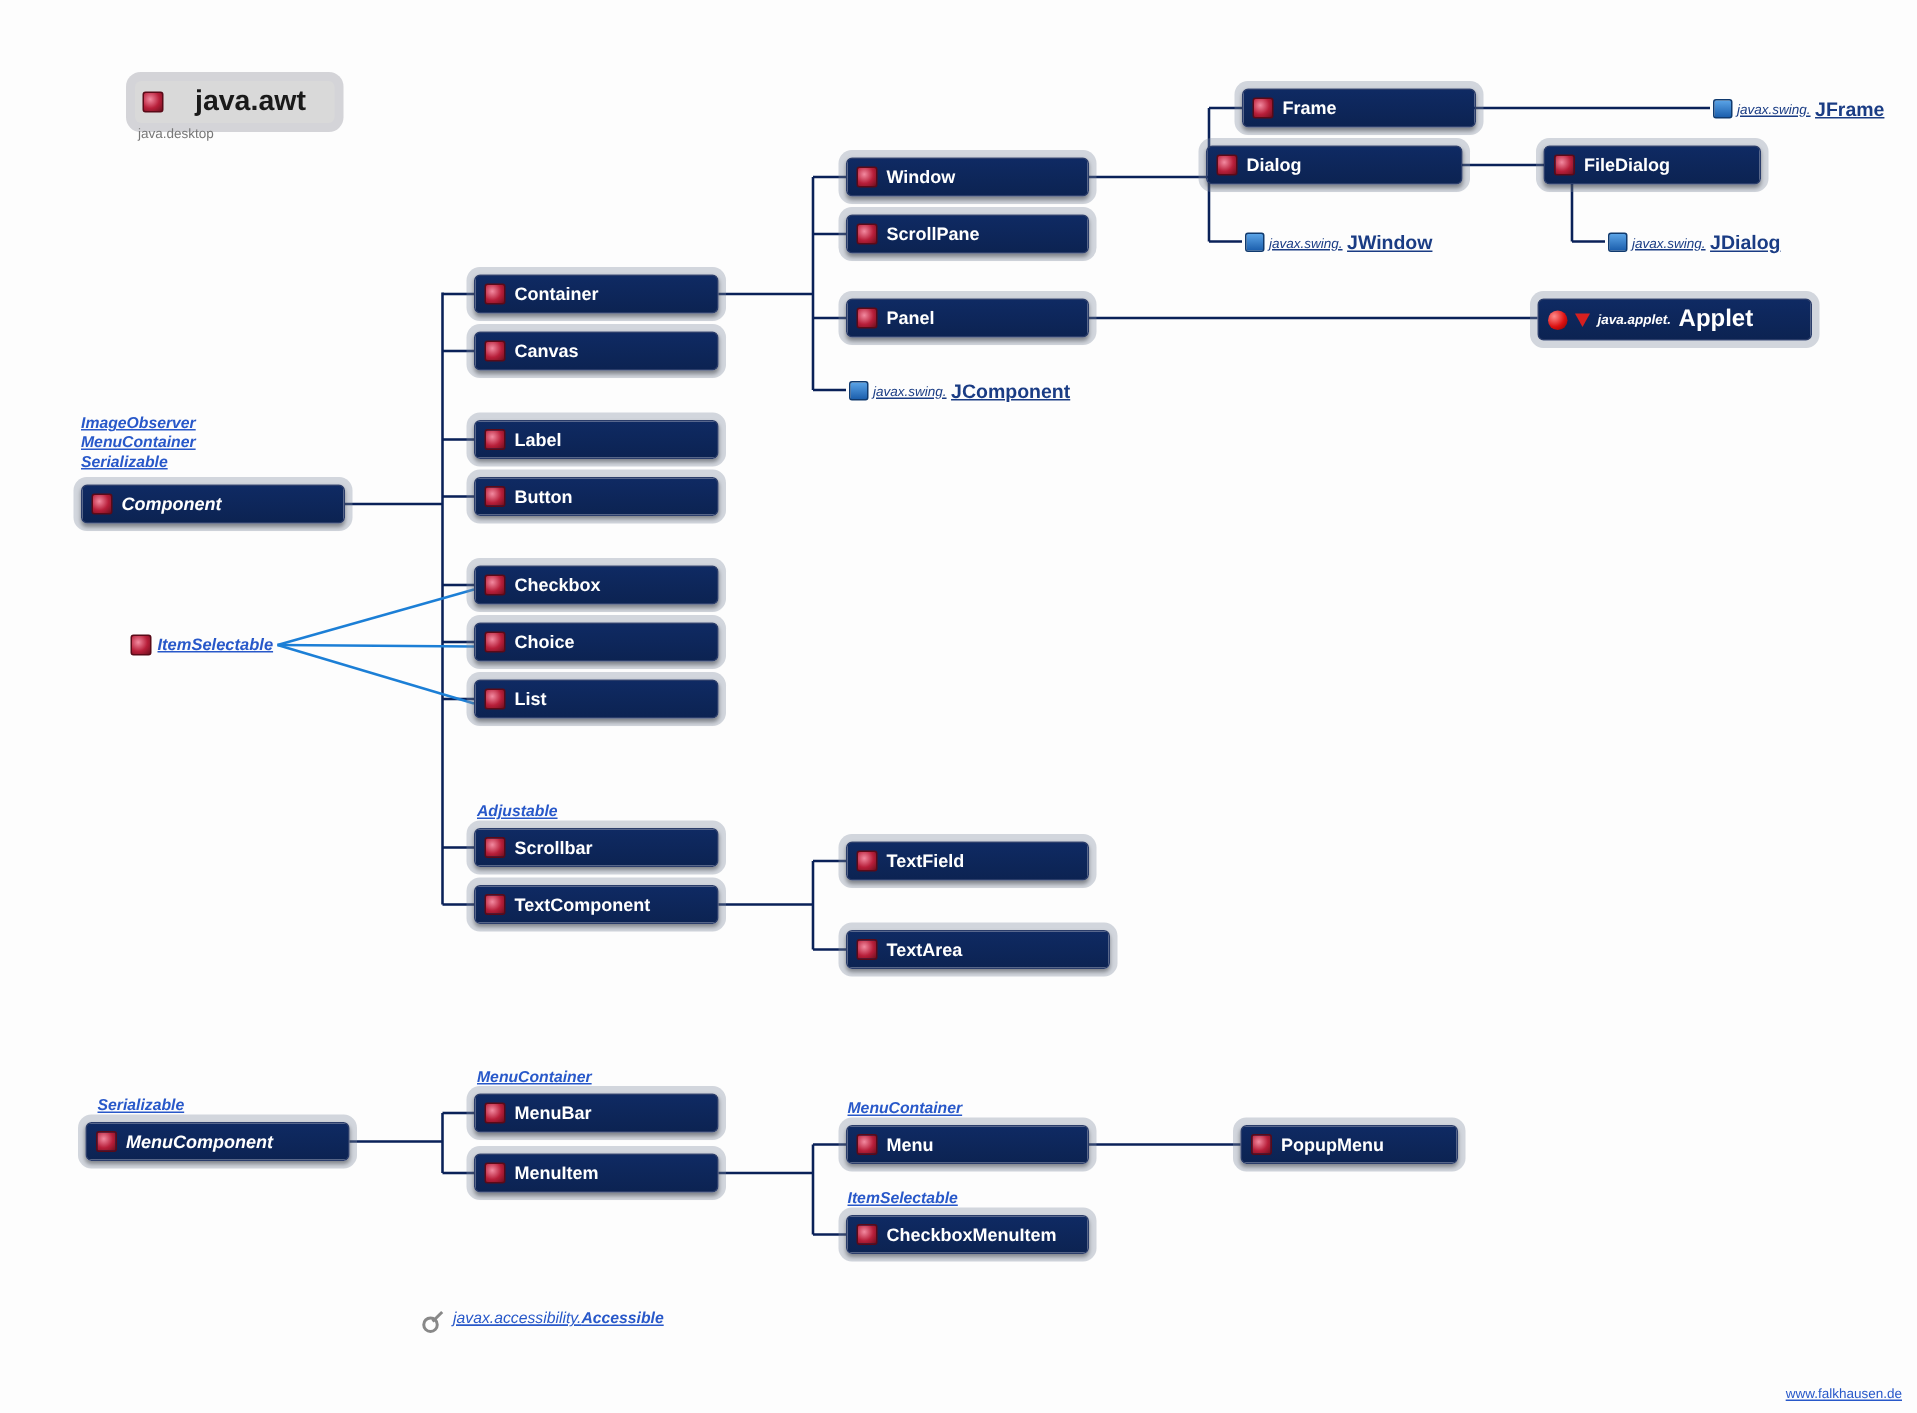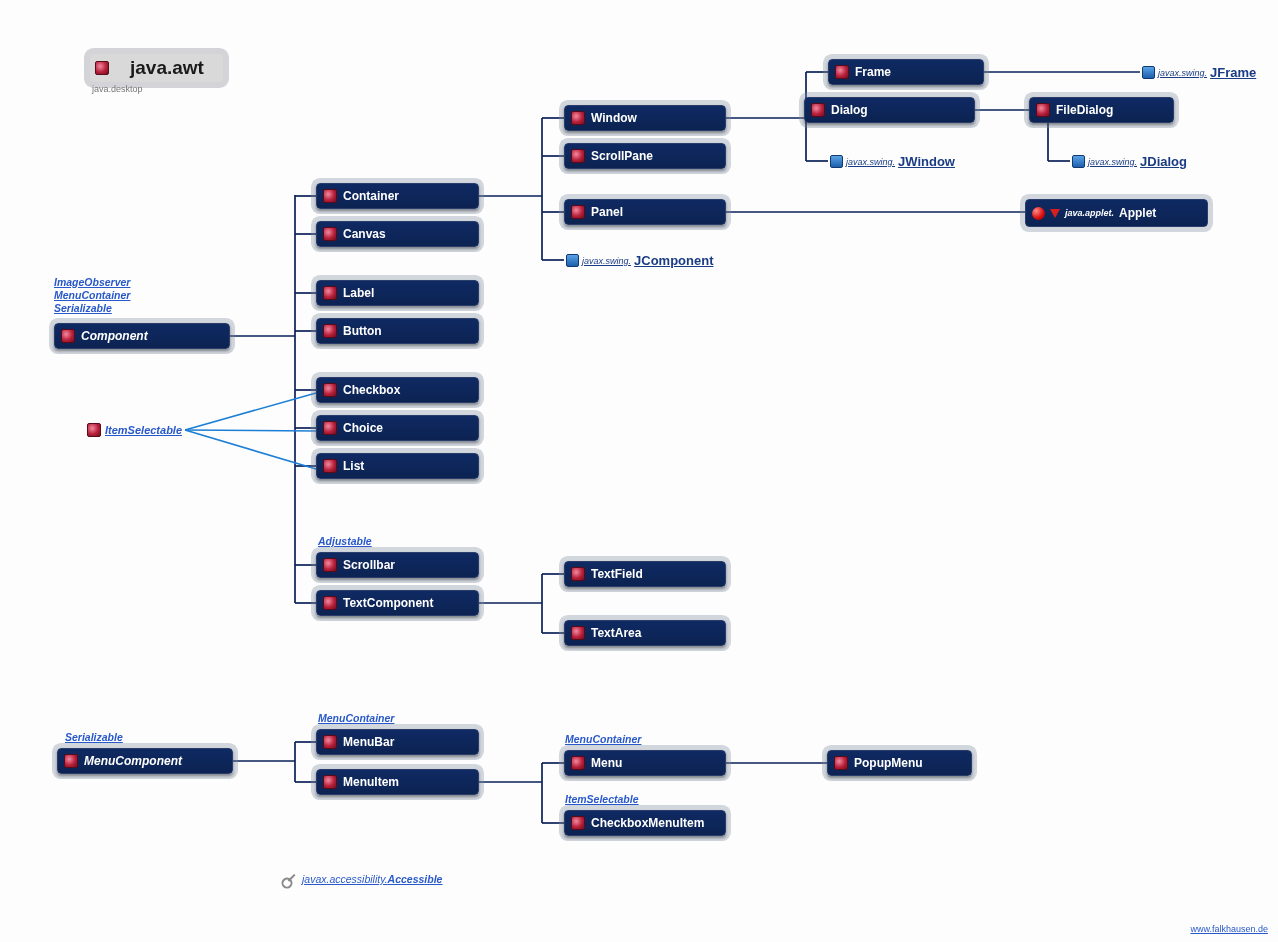--- a/index.html
+++ b/index.html
@@ -140,21 +140,21 @@
     flex: none;
   }
   .applet .tri {
     width: 0; height: 0;
     border-left: 5px solid transparent;
     border-right: 5px solid transparent;
     border-top: 9px solid #d62020;
     flex: none;
   }
   .applet .pkg { font-size: 9px; font-style: italic; font-weight: bold; }
-  .applet .cl { font-size: 12px; font-weight: bold; }
+  .applet .cl { font-size: 16px; font-weight: bold; }
   .watermark {
     position: absolute;
     right: 10px; bottom: 8px;
     font-size: 9px;
     color: #2858c9;
     text-decoration: underline;
   }
   .key-icon {
     position: absolute;
     left: 280px; top: 874px;
@@ -318,21 +318,21 @@
     <span>ScrollPane</span>
   </div>
 <div class="node" style="left:564px; top:199px; width:162px;">
     <span class="ic"></span>
     <span>Panel</span>
   </div>
 <div class="node" style="left:564px; top:561px; width:162px;">
     <span class="ic"></span>
     <span>TextField</span>
   </div>
-<div class="node" style="left:564px; top:620px; width:162px;">
+<div class="node" style="left:564px; top:620px; width:176px;">
     <span class="ic"></span>
     <span>TextArea</span>
   </div>
 <div class="node" style="left:564px; top:750px; width:162px;">
     <span class="ic"></span>
     <span>Menu</span>
   </div>
 <div class="node" style="left:564px; top:810px; width:162px;">
     <span class="ic"></span>
     <span>CheckboxMenuItem</span>

